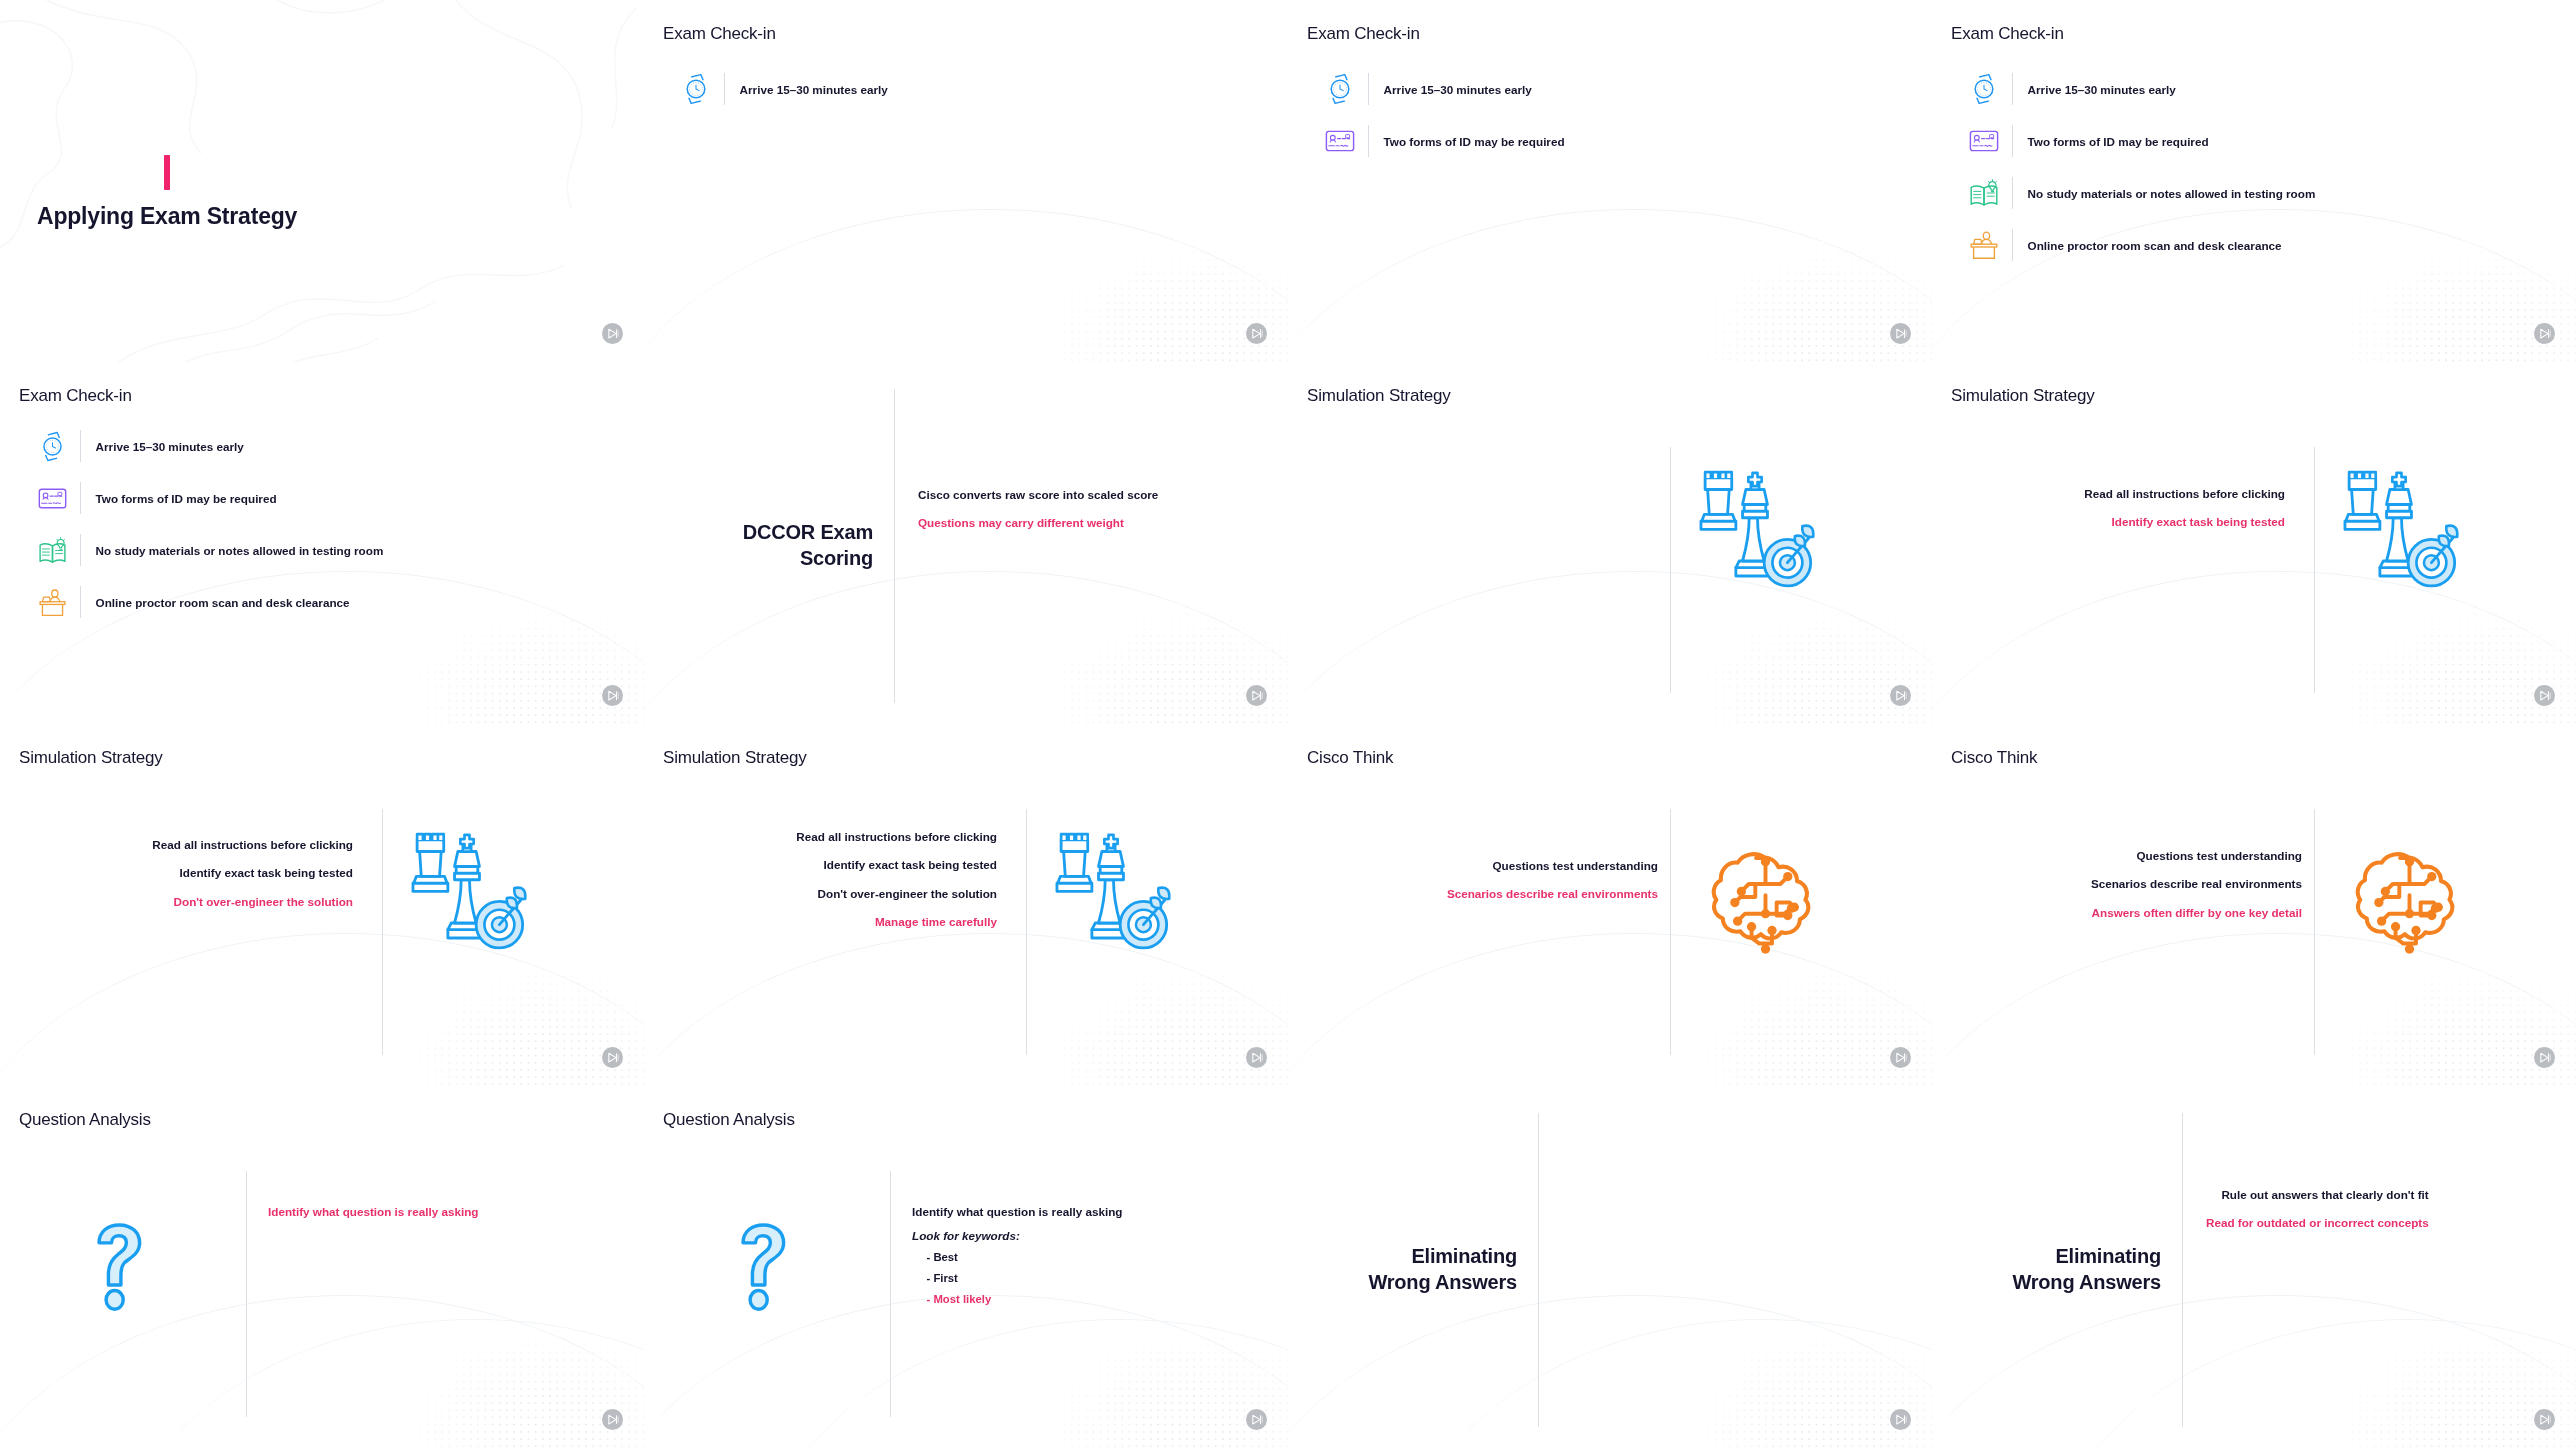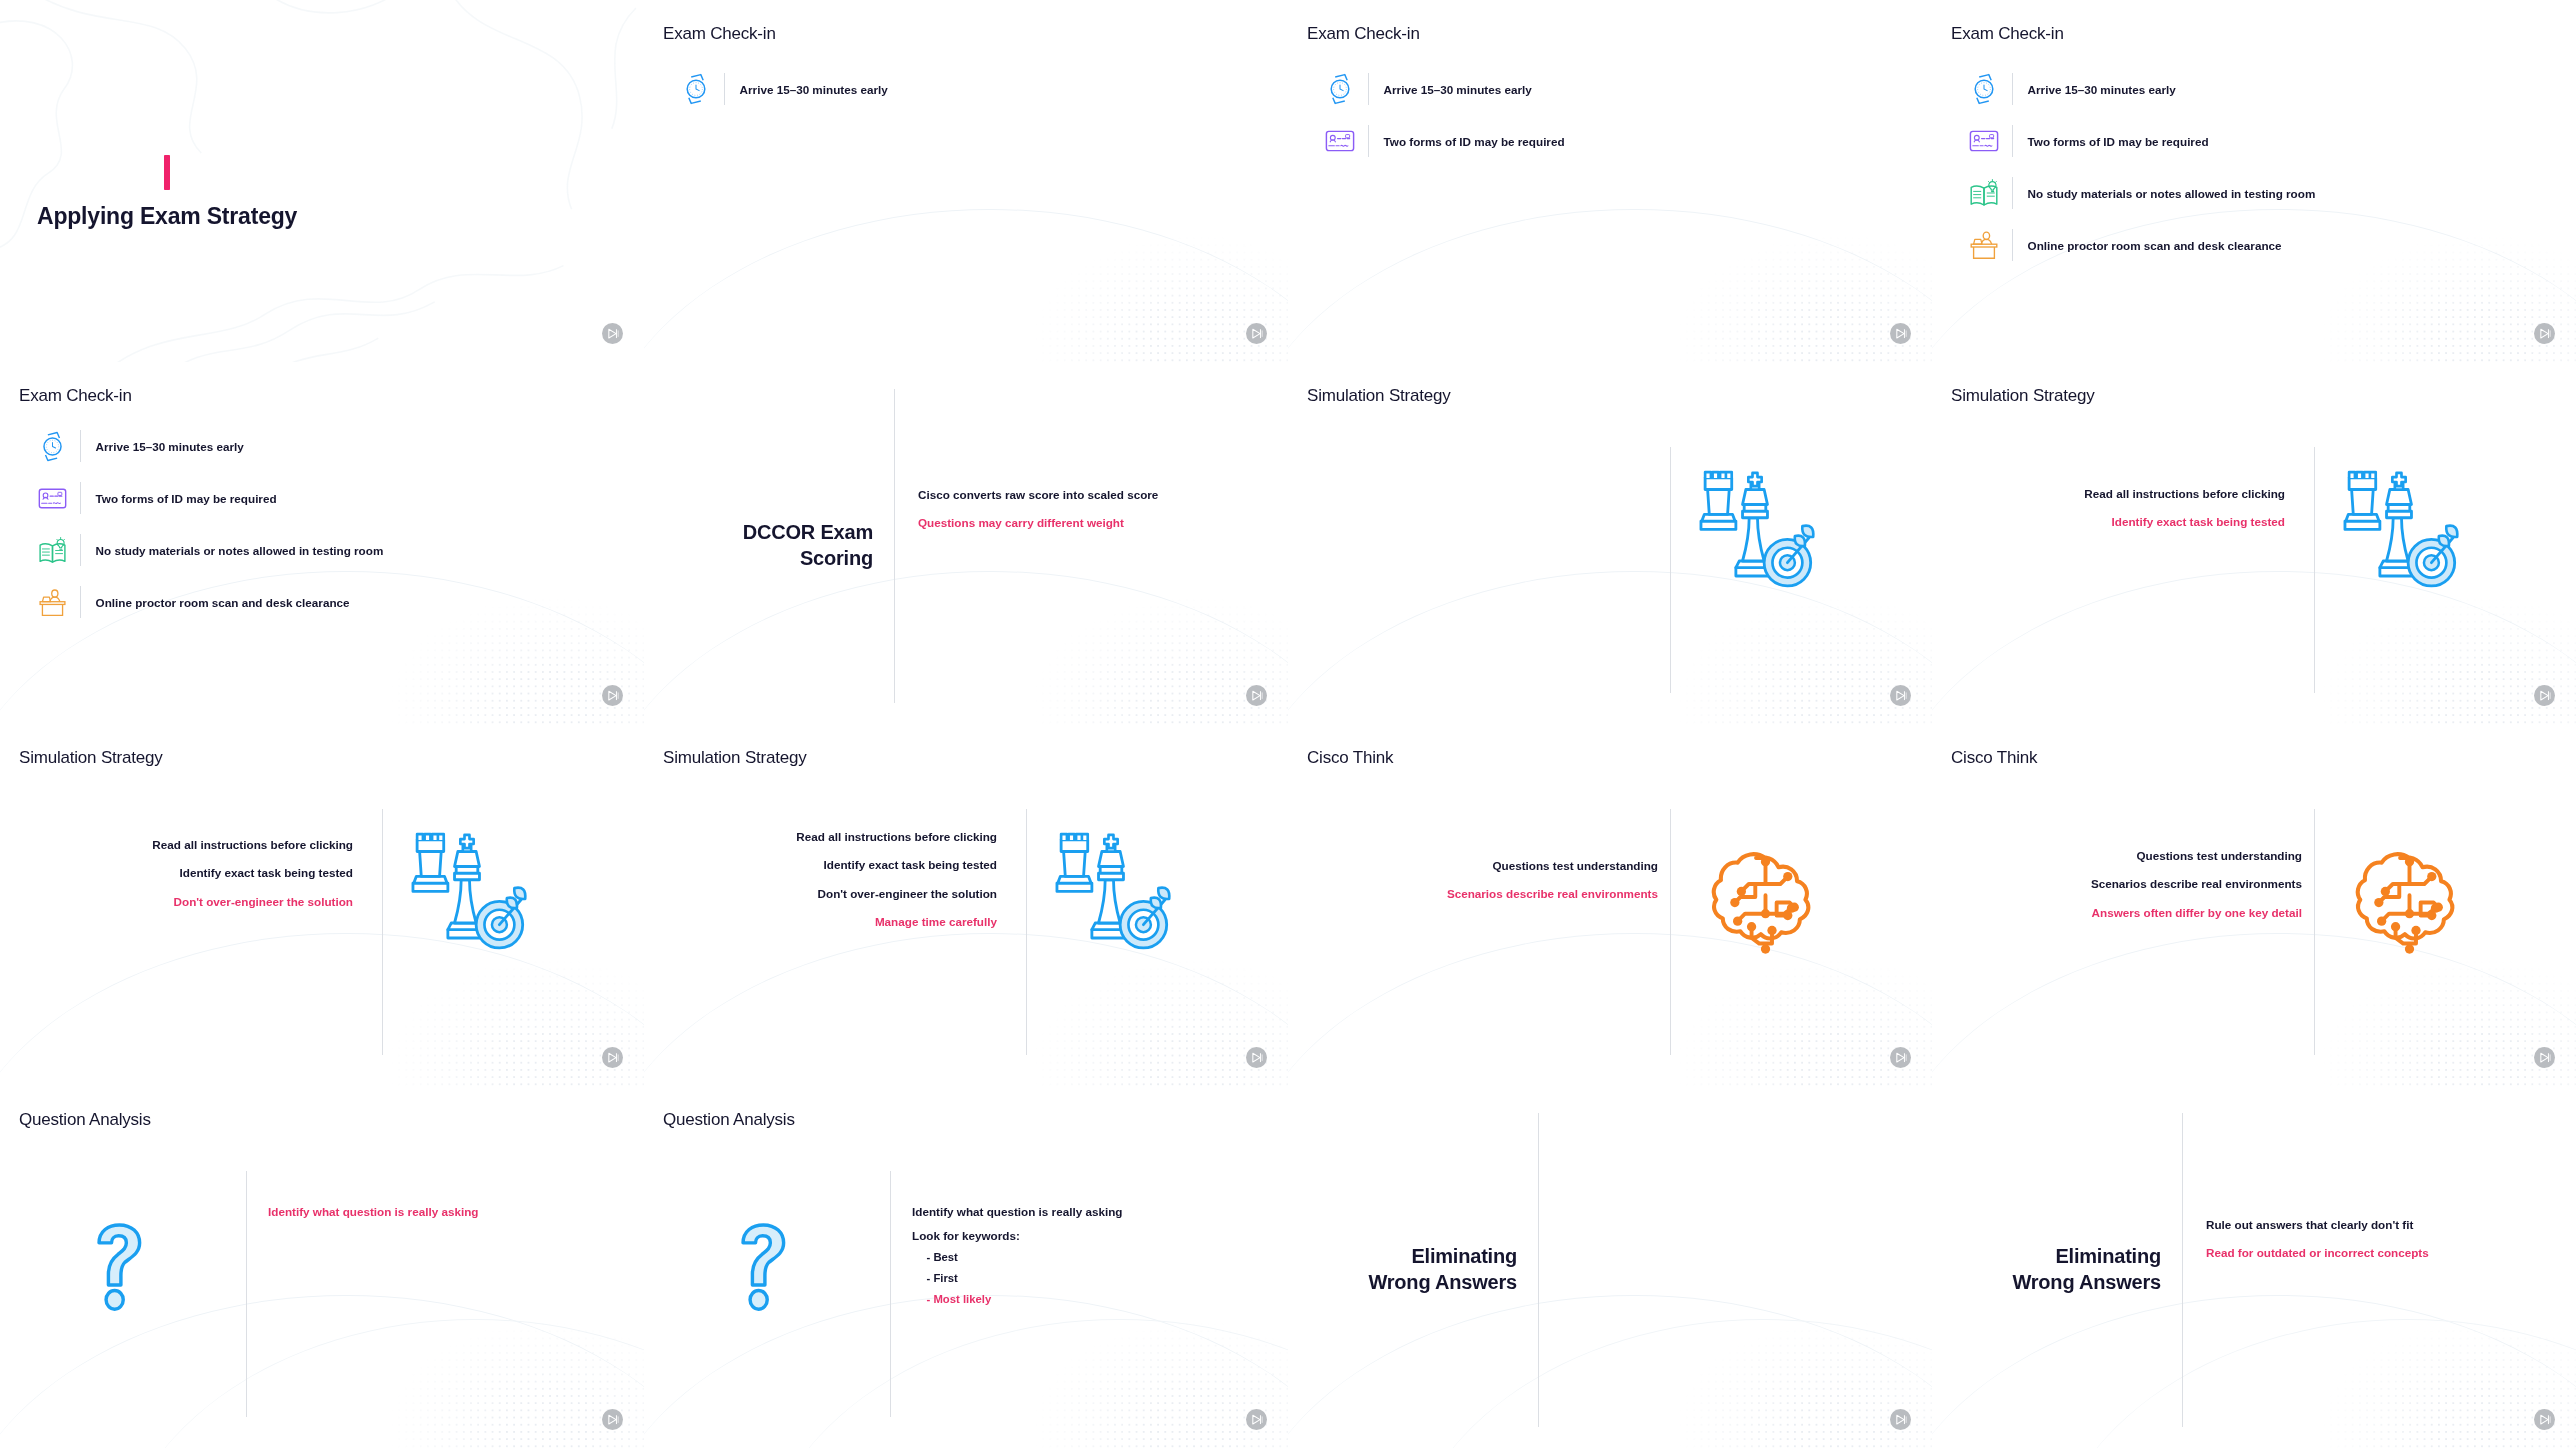--- a/index.html
+++ b/index.html
@@ -84,21 +84,21 @@
     flex: 0 0 34px;
   }
   .ic-div { width: 0.8px; height: 32px; background: #d9dde3; margin: 0 14.5px 0 11.3px; }
   .ic-text { font-size: 11.7px; font-weight: 600; color: #15152e; white-space: nowrap; }
   .vline { position: absolute; top: 69px; bottom: 29px; width: 0.8px; background: #dcdfe4; }
 
   .bul-col { position: absolute; display: flex; flex-direction: column; gap: 15.3px; }
   .bul { font-size: 11.7px; font-weight: 700; color: #15152e; white-space: nowrap; }
   .bul.hi { color: #E8316A; }
   .kw-block { display: flex; flex-direction: column; gap: 8.9px; }
-  .kw-head { font-size: 11.7px; font-weight: 700; color: #15152e; }
+  .kw-head { font-size: 11.7px; font-weight: 700; color: #15152e; font-style: italic; }
   .kw-item { font-size: 11.3px; font-weight: 600; color: #15152e; padding-left: 14.5px; }
   .kw-item.hi { color: #E8316A; }
 
   .big-left-title {
     position: absolute; font-size: 20px; font-weight: 700;
     color: #15152e; text-align: right; line-height: 1.32; letter-spacing: -0.2px;
   }
 
   .art { position: absolute; }
 
@@ -604,21 +604,21 @@
 
   <div class="slide">
     <div class="wm-arc"></div>
     <div class="wm-arc2"></div>
     <div class="wm-dots"></div>
     <div class="vline" style="left:250px; top:26.6px; bottom:21px;"></div>
     <div class="big-left-title" style="left:56px; top:157px; width:173px;">
       <span>Eliminating</span><br>
       <span>Wrong Answers</span>
     </div>
-    <div class="bul-col" style="left:274px; top:132px;">
+    <div class="bul-col" style="left:274px; top:102px;align-items:flex-end;">
       <div class="bul">Rule out answers that clearly don't fit</div>
       <div class="bul hi">Read for outdated or incorrect concepts</div>
     </div>
     <div class="play-badge">
       <svg width="17.7" height="15.3" viewBox="0 0 22 19">
           <use href="#g-play"></use>
         </svg>
     </div>
   </div>
 

